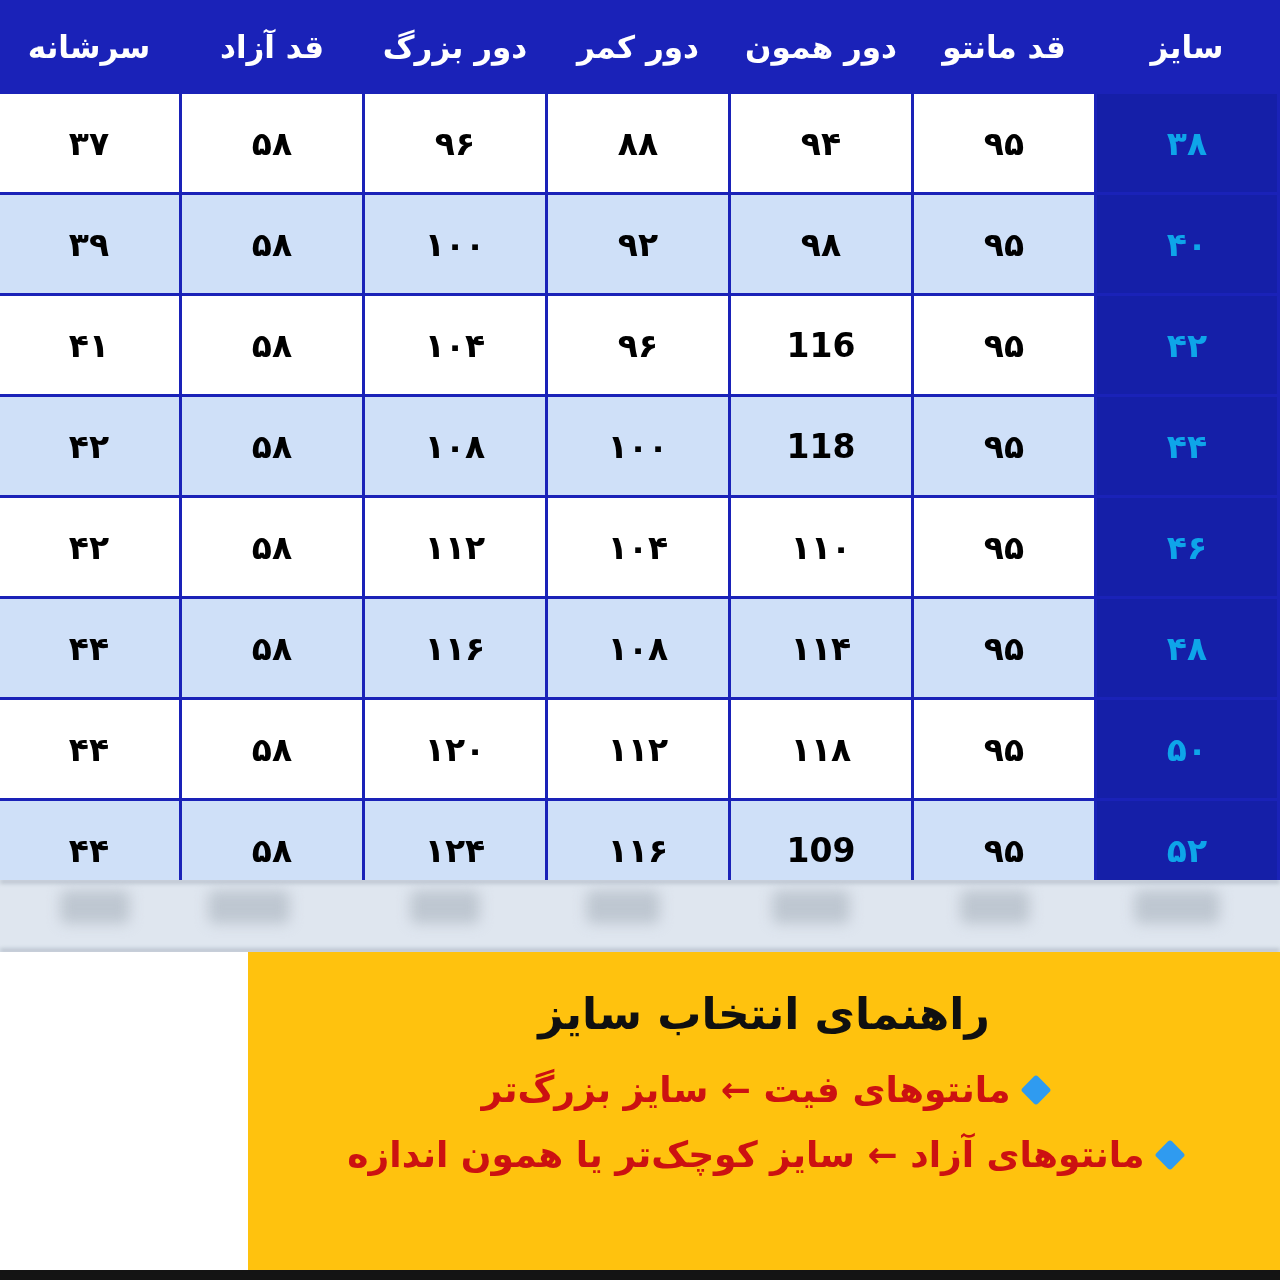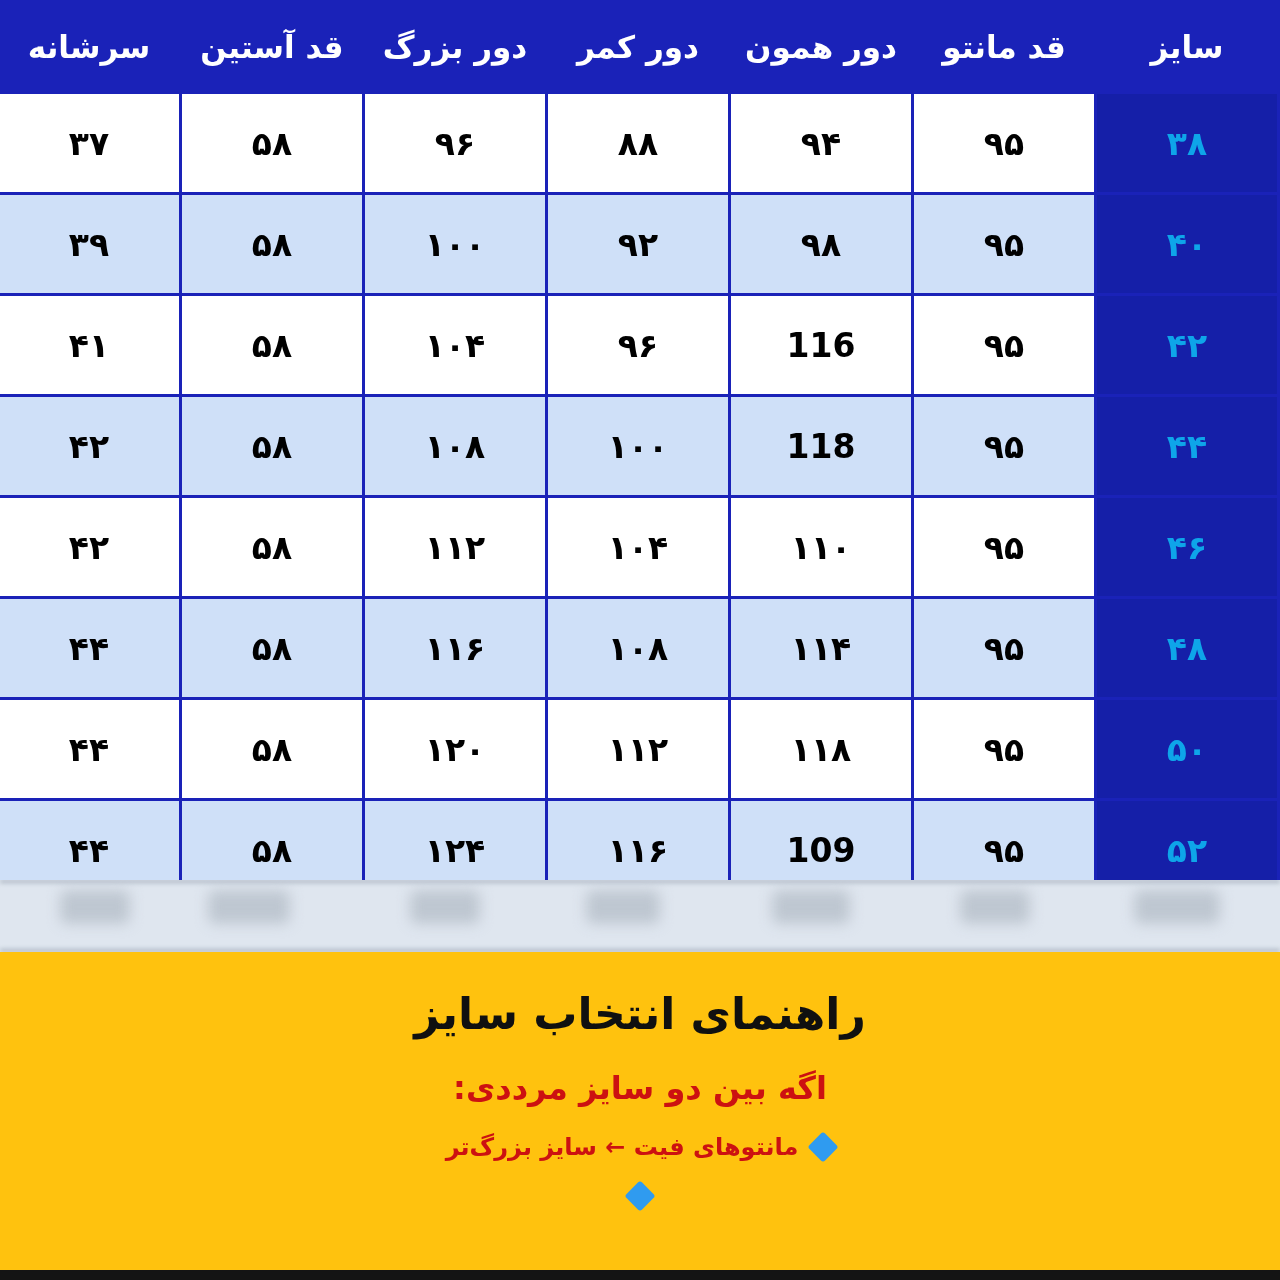--- a/index.html
+++ b/index.html
@@ -109,21 +109,21 @@
     left: 0; right: 0;
     height: 3px;
     background: #aab4c0;
     filter: blur(2px);
   }
   .blur-strip .line.top { top: 0; }
   .blur-strip .line.bottom { bottom: 0; }
 
   
   .guide {
-    width: 1280px;
+    width: 1032px;
     flex: 1 1 auto;
     background: #ffc20e;
     box-sizing: border-box;
     padding: 28px 40px 10px 40px;
     text-align: center;
     direction: rtl;
   }
 
   .guide-title {
     font-size: 44px;
@@ -134,21 +134,21 @@
   }
 
   .guide-sub {
     font-size: 32px;
     font-weight: bold;
     color: #cc1111;
     margin-bottom: 26px;
   }
 
   .guide-line {
-    font-size: 24px;
+    font-size: 36px;
     font-weight: bold;
     color: #cc1111;
     margin-bottom: 24px;
     display: flex;
     align-items: center;
     justify-content: center;
     gap: 14px;
     direction: rtl;
   }
 
@@ -187,21 +187,21 @@
           <col class="c-rest">
           <col class="c-rest">
       </colgroup>
       <thead>
         <tr>
           <th>سایز</th>
           <th>قد مانتو</th>
           <th>دور همون</th>
           <th>دور کمر</th>
           <th>دور بزرگ</th>
-          <th>قد آستین</th>
+          <th>قد آزاد</th>
           <th>سرشانه</th>
         </tr>
       </thead>
       <tbody>
         <tr class="row-white">
           <td class="size-cell">۳۸</td>
           <td>۹۵</td>
           <td>۹۴</td>
           <td>۸۸</td>
           <td>۹۶</td>
@@ -282,26 +282,26 @@
     <div class="smudge s3"></div>
     <div class="smudge s4"></div>
     <div class="smudge s5"></div>
     <div class="smudge s6"></div>
     <div class="smudge s7"></div>
     <div class="line bottom"></div>
   </div>
 
   <div class="guide">
     <div class="guide-title">راهنمای انتخاب سایز</div>
-    <div class="guide-sub">اگه بین دو سایز مرددی:</div>
 
     <div class="guide-line">
       <span class="bullet-diamond"></span>
       <span>مانتوهای فیت ← سایز بزرگ‌تر</span>
     </div>
 
     <div class="guide-line">
       <span class="bullet-diamond"></span>
+      <span>مانتوهای آزاد ← سایز کوچک‌تر یا همون اندازه</span>
     </div>
   </div>
 
   <div class="guide-bottom-bar"></div>
 </div>
 
 </body></html>

